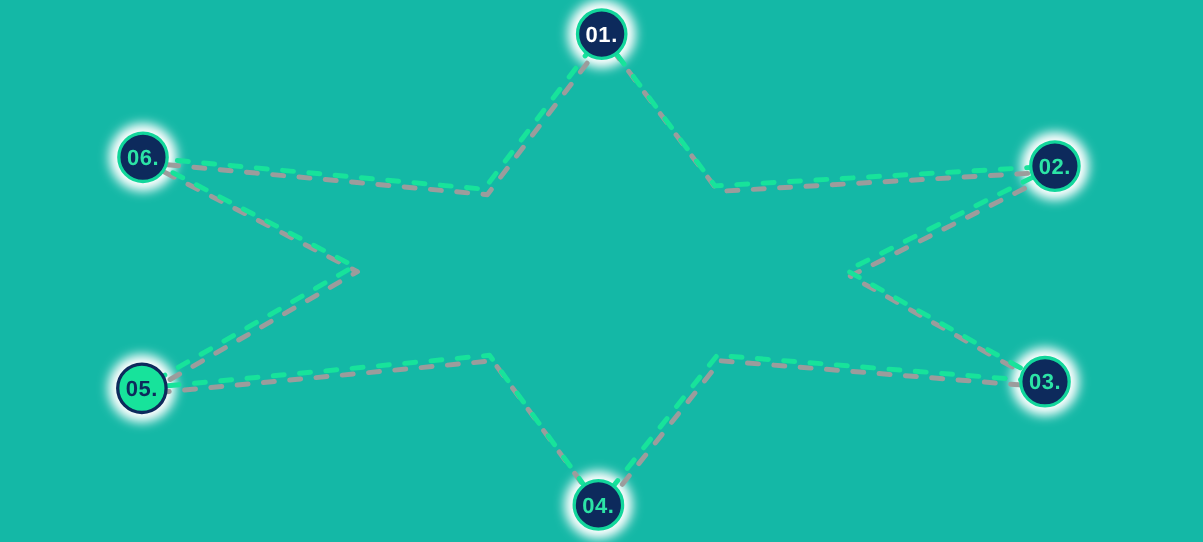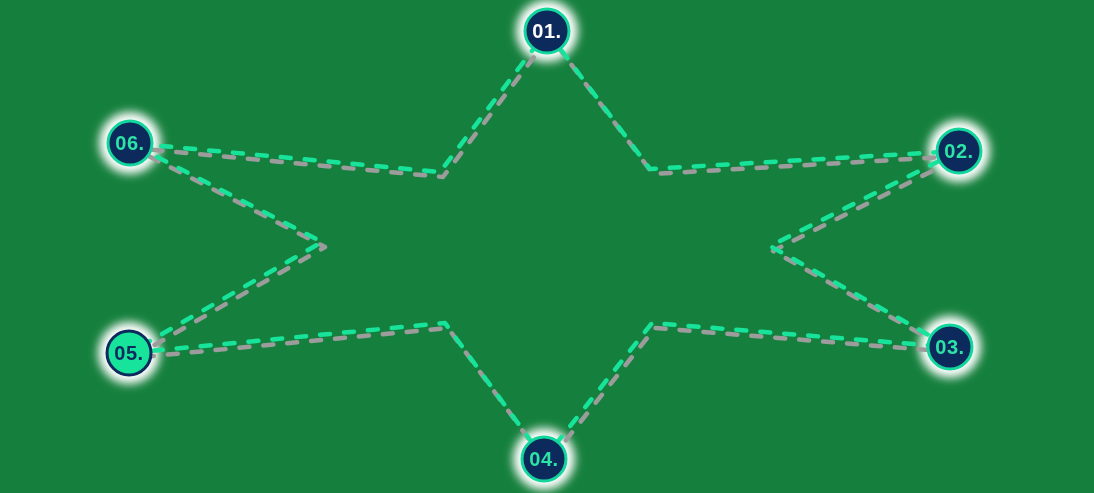--- a/index.html
+++ b/index.html
@@ -4,21 +4,21 @@
 <style>
   html, body {
     margin: 0;
     padding: 0;
     background: #000000;
   }
   .stage {
     position: relative;
     width: 1094px;
     height: 493px;
-    background: #15803d;
+    background: #14b8a6;
     overflow: hidden;
     font-family: "Liberation Sans", sans-serif;
   }
   svg { display: block; }
 
   .halo { fill: #ffffff; }
 
   .shadow-path {
     fill: none;
     stroke: #9c9c9c;

